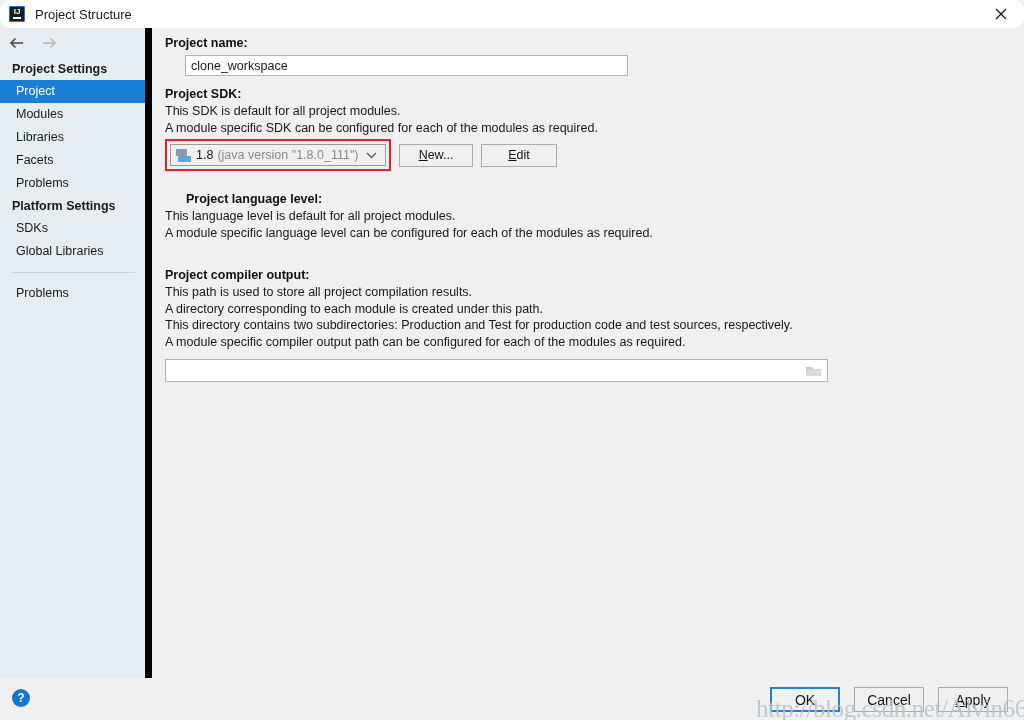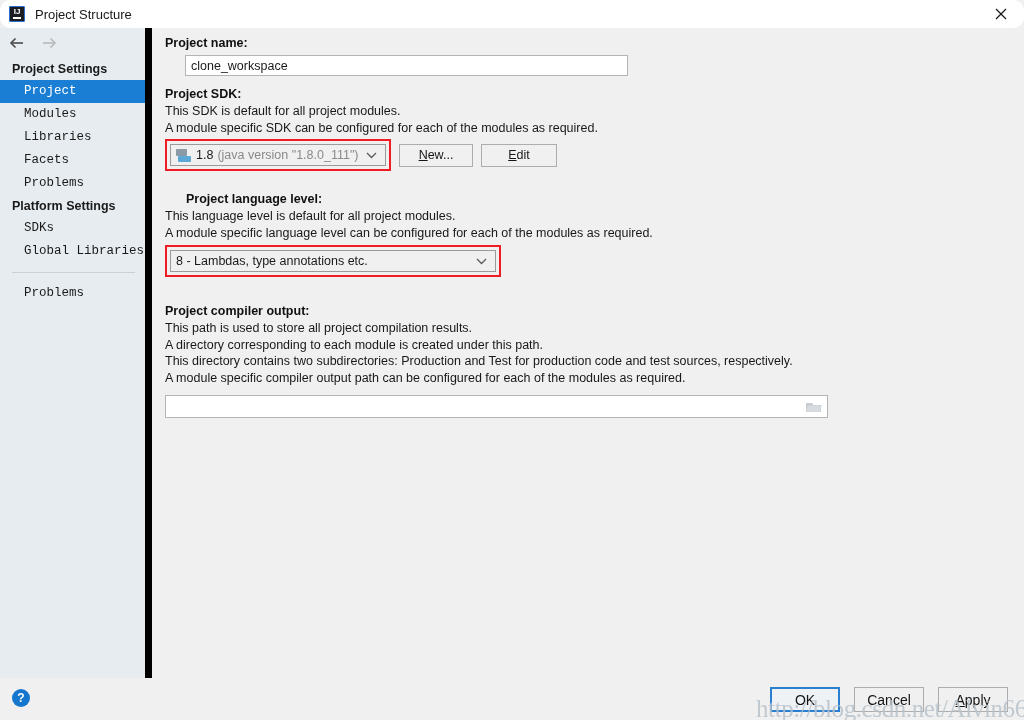--- a/index.html
+++ b/index.html
@@ -64,22 +64,22 @@
     padding-left: 8px; gap: 14px;
   }
   .nav-arrow { width: 18px; height: 18px; display: block; }
   .side-group {
     font-size: 12.5px; font-weight: bold; color: #1a1a1a;
     padding: 4px 0 4px 12px;
     font-family: "Liberation Sans", sans-serif;
   }
   .side-item {
     font-size: 12.5px; color: #1a1a1a;
-    padding: 3px 0 3px 24px;
-    font-family: Liberation Mono, monospace;
+    padding: 3px 0 3px 16px;
+    font-family: Liberation Sans, sans-serif;
     line-height: 17px;
     cursor: default;
   }
   .side-item.selected {
     background: #1a7fd4; color: #ffffff;
   }
   .side-sep {
     margin: 9px 10px 9px 12px; height: 1px; background: #c9d0d6;
   }
 
@@ -295,30 +295,20 @@
       <span class="btn" style="width:76px;margin-left:8px;">
         <span><u>E</u>dit</span>
       </span>
     </div>
 
     
     <div class="lbl-bold" style="margin-top:19px;padding-left:21px;">Project language level:</div>
     <div class="lbl-plain">This language level is default for all project modules.</div>
     <div class="lbl-plain">A module specific language level can be configured for each of the modules as required.</div>
 
-    <div style="margin-top:4px;">
-      <span class="annot">
-        <div class="combo" id="lang-combo">
-          <span style="color:#1a1a1a;">8 - Lambdas, type annotations etc.</span>
-          <svg class="chev" width="11" height="7" viewBox="0 0 11 7">
-            <polyline points="1,1 5.5,5.5 10,1" fill="none" stroke="#5a5a5a" stroke-width="1.3"></polyline>
-          </svg>
-        </div>
-      </span>
-    </div>
 
     
     <div class="lbl-bold" style="margin-top:25px;">Project compiler output:</div>
     <div class="lbl-plain">This path is used to store all project compilation results.</div>
     <div class="lbl-plain">A directory corresponding to each module is created under this path.</div>
     <div class="lbl-plain">This directory contains two subdirectories: Production and Test for production code and test sources, respectively.</div>
     <div class="lbl-plain">A module specific compiler output path can be configured for each of the modules as required.</div>
 
     <div class="path-field" style="margin-top:9px;">
       <span></span>

